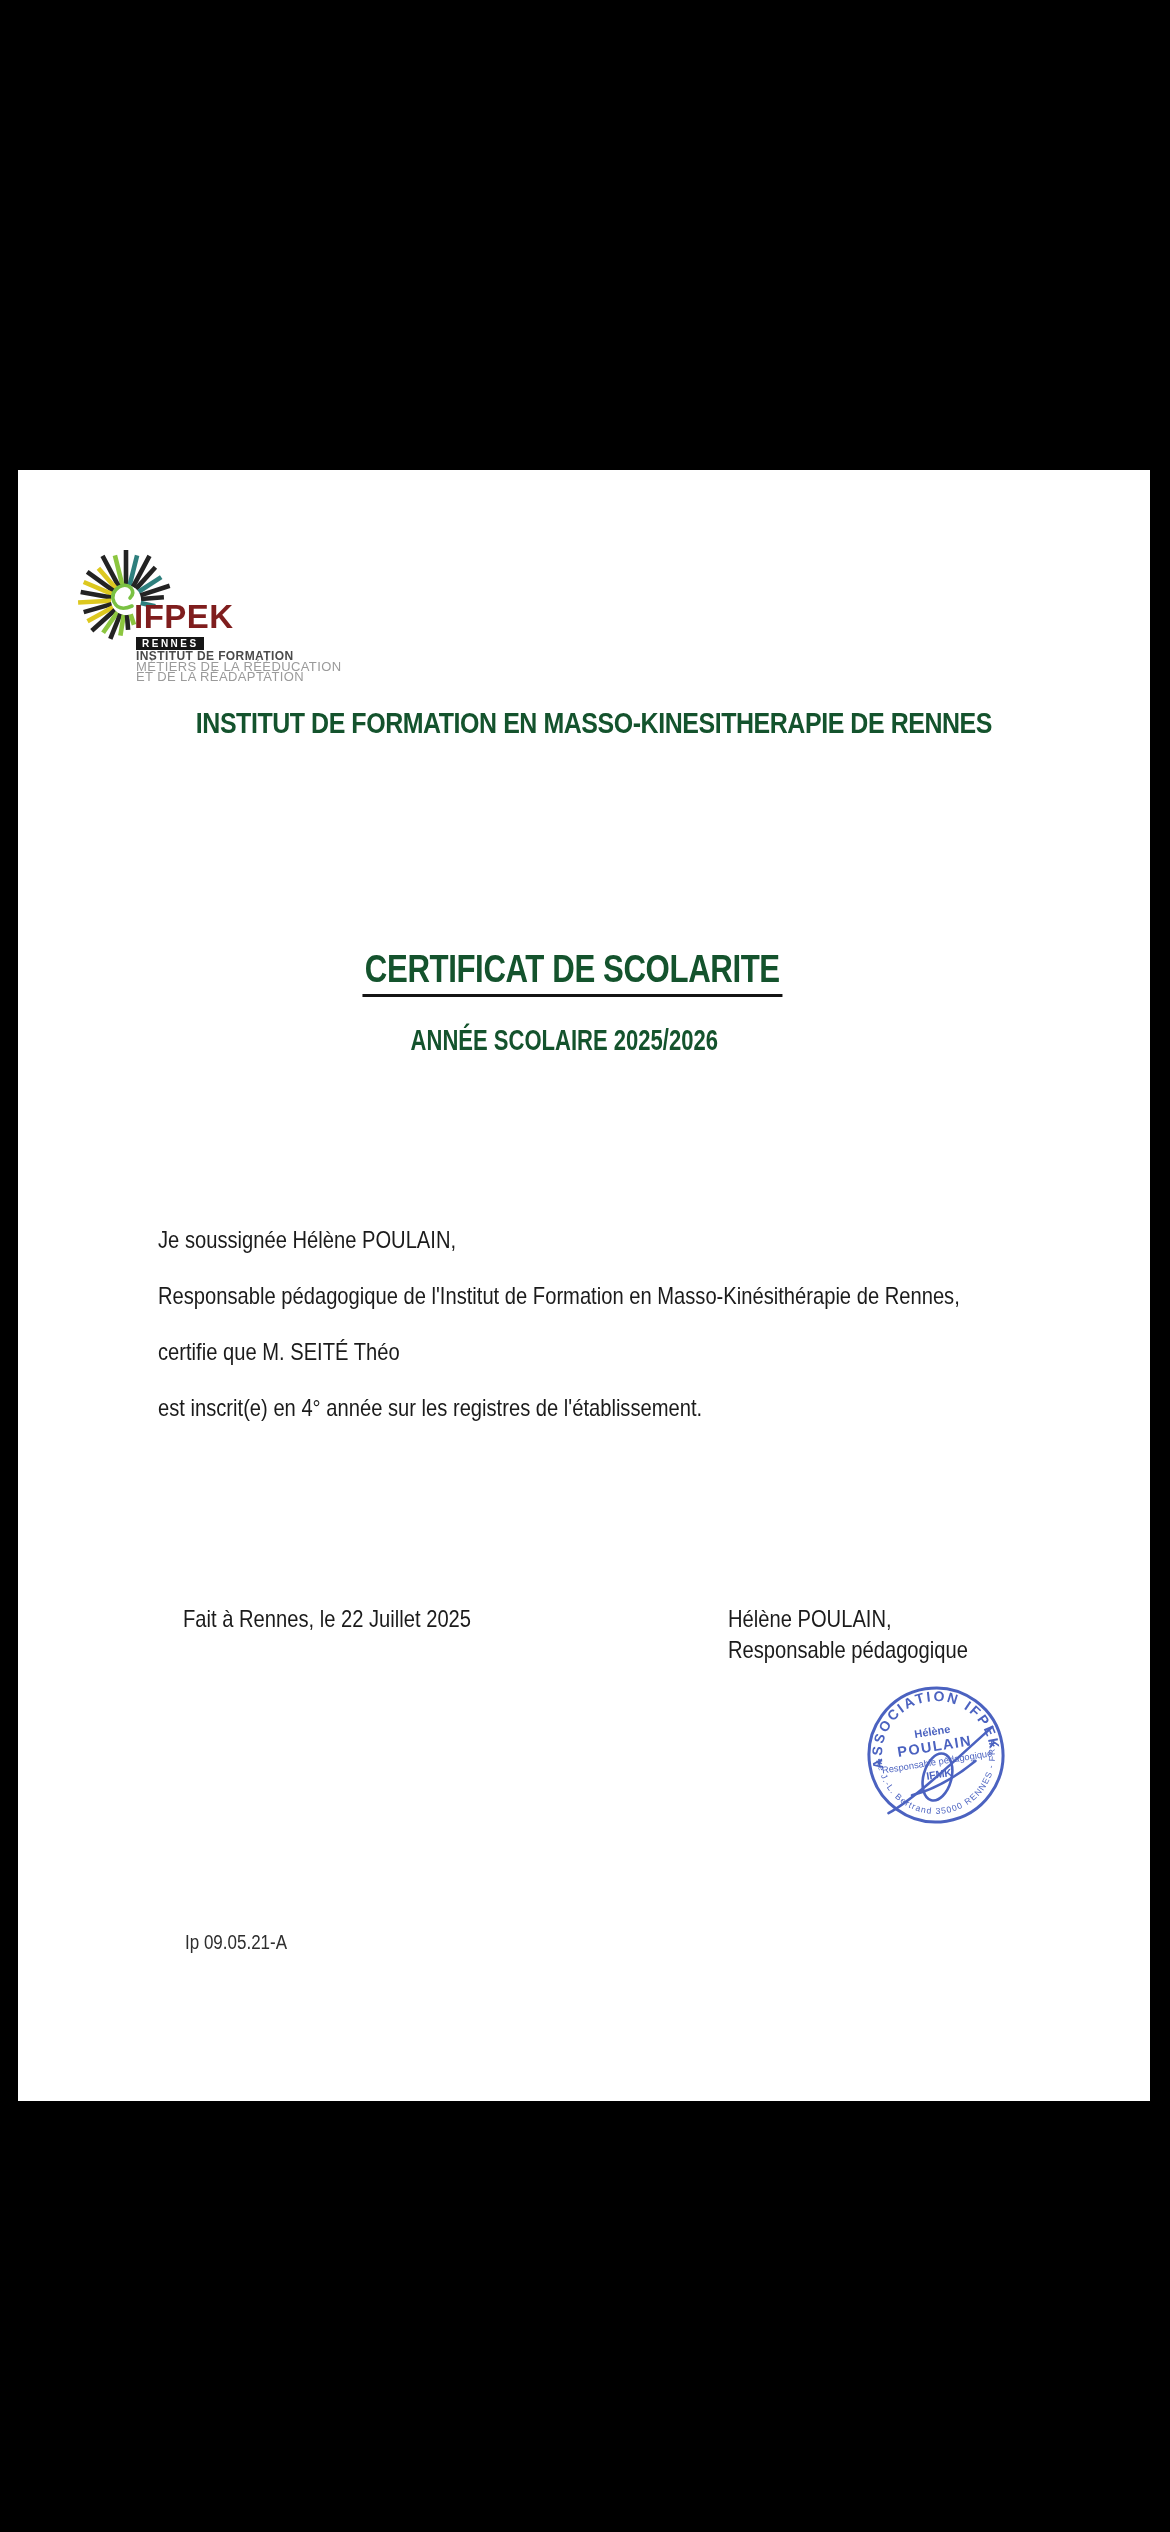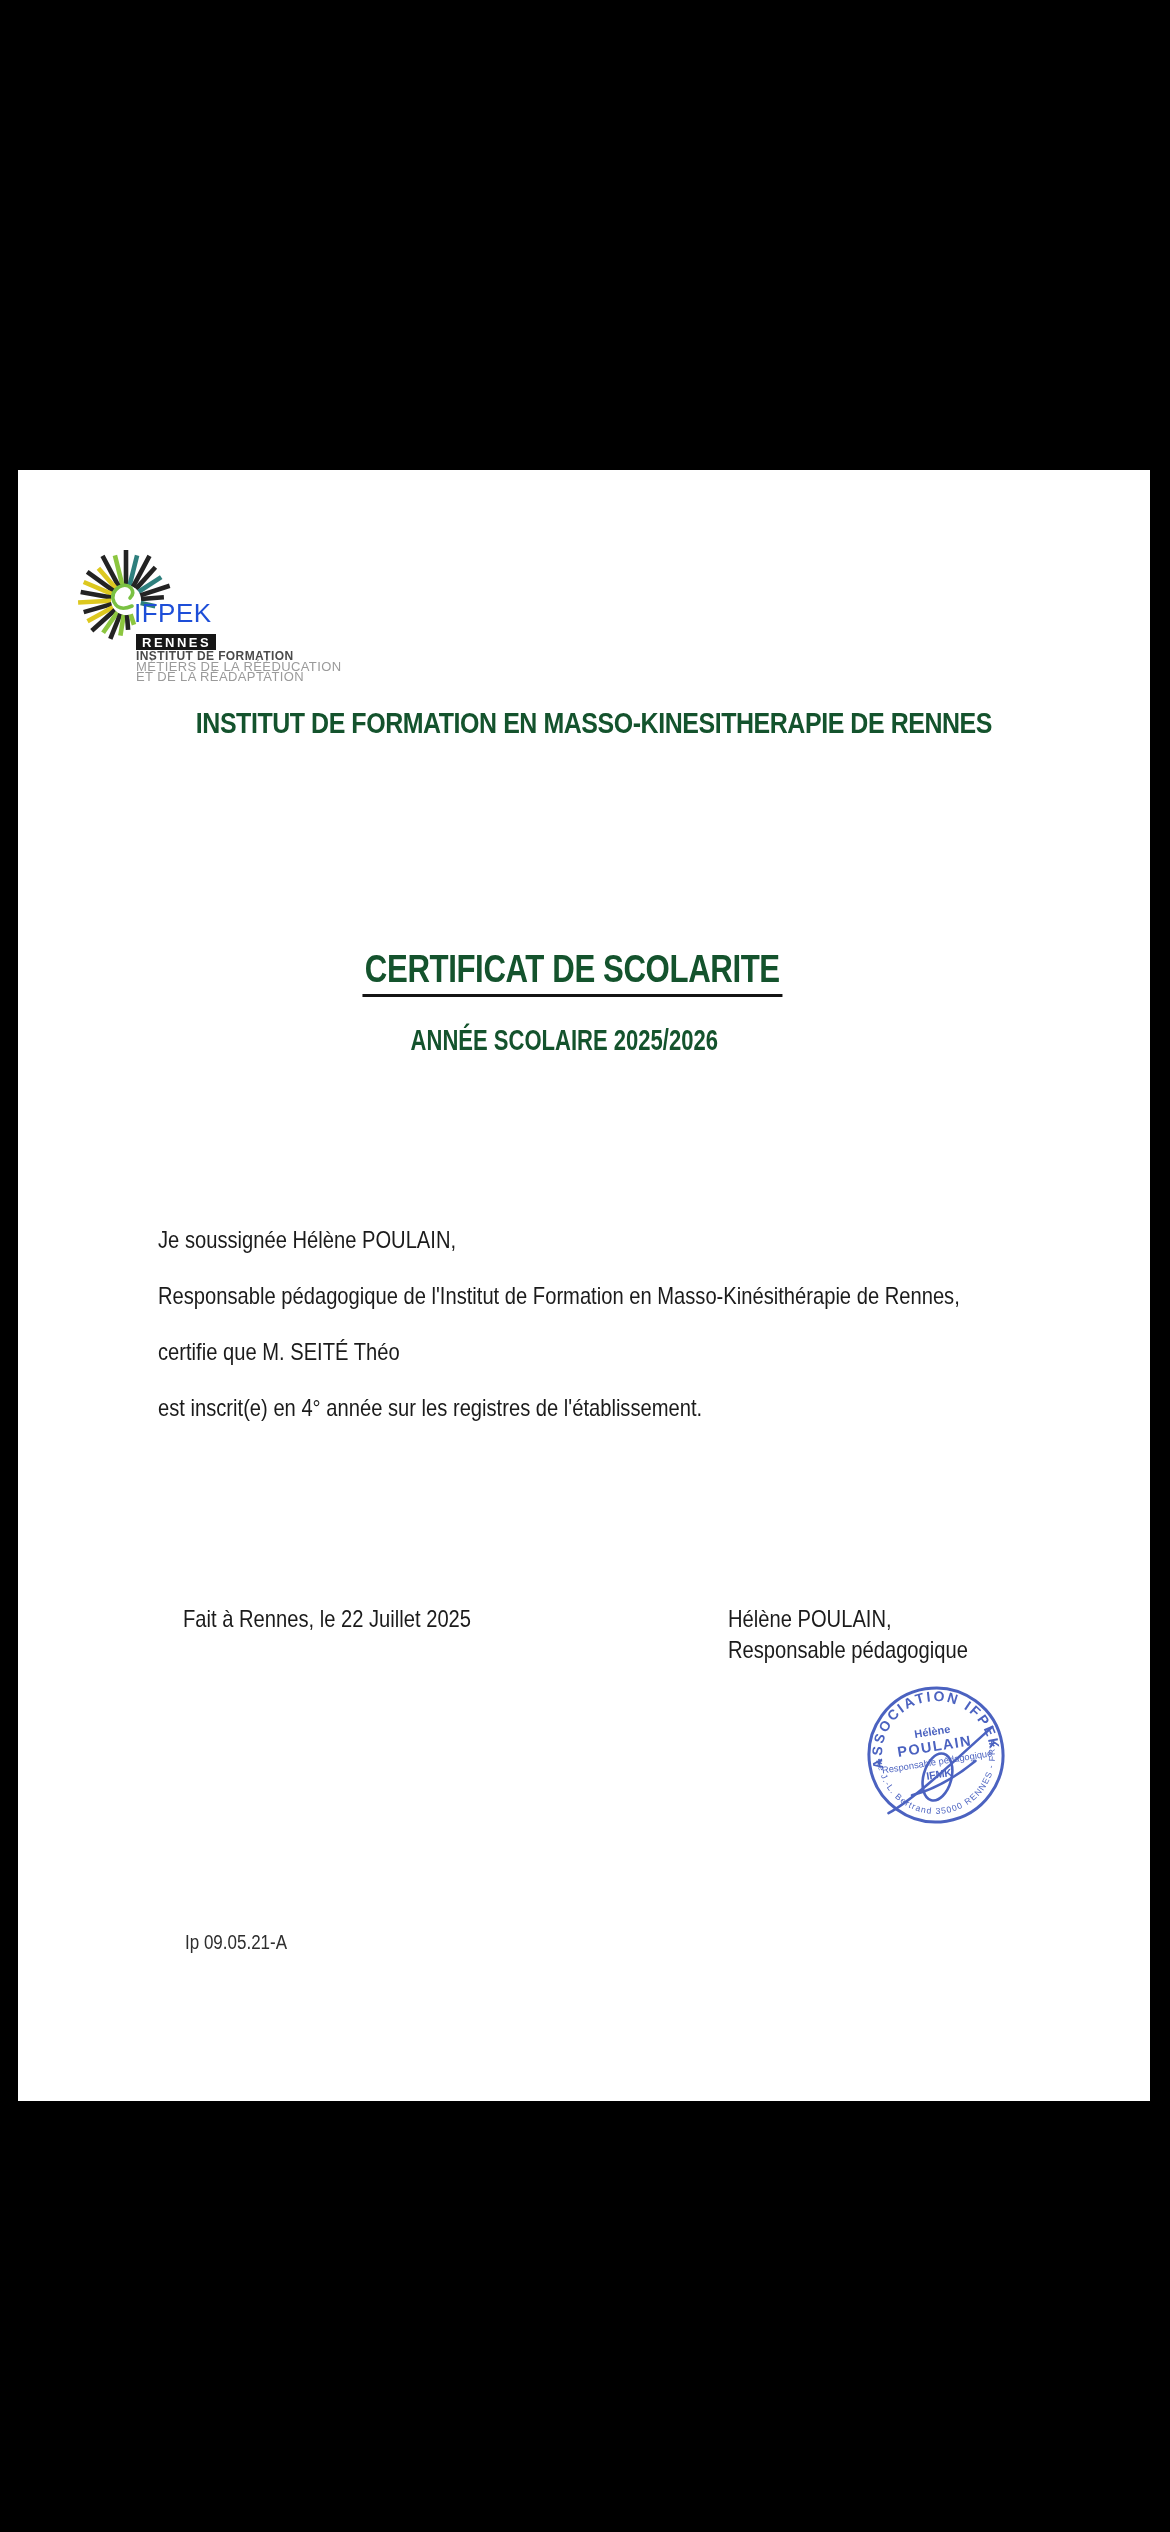--- a/index.html
+++ b/index.html
@@ -9,22 +9,22 @@
   .abs{position:absolute;}
   .nw{white-space:nowrap;}
   .centerline{position:absolute;left:0;width:1132px;text-align:center;color:#14532d;}
   .squish{display:inline-block;transform-origin:50% 50%;white-space:nowrap;}
   .calib{font-family:"Liberation Sans",sans-serif;color:#1b1b1b;font-size:24px;line-height:1;
          transform:scaleX(0.84);transform-origin:0 0;white-space:nowrap;}
   .heading-inner{font-size:29px;font-weight:bold;letter-spacing:-0.5px;transform:scaleX(0.86);}
   .title-inner{font-size:39px;font-weight:bold;letter-spacing:-0.5px;transform:scaleX(0.80);
                border-bottom:3px solid #141414;padding:0 3px 3px 3px;}
   .subtitle-inner{font-size:29px;font-weight:bold;transform:scaleX(0.76);}
-  .ifpek-word{font-weight:normal;color:#1d4ed8;font-size:26px;line-height:1;letter-spacing:0.5px;}
-  .rennes-badge{background:#161616;color:#fff;font-size:13px;font-weight:bold;
+  .ifpek-word{font-weight:bold;color:#7f1d1d;font-size:33px;line-height:1;letter-spacing:0.5px;}
+  .rennes-badge{background:#161616;color:#fff;font-size:10px;font-weight:bold;
                 letter-spacing:2.5px;padding:2px 5px 1px 6px;line-height:1;display:inline-block;}
   .logo-sub1{font-size:12px;font-weight:bold;color:#4a4a4a;letter-spacing:0.4px;line-height:1;}
   .logo-sub23{font-size:13px;color:#9a9a9a;letter-spacing:0.4px;line-height:1;}
   .sig-col{font-size:24px;color:#1b1b1b;line-height:31px;transform:scaleX(0.84);transform-origin:0 0;white-space:nowrap;}
   .ref{font-size:20px;color:#2e2e2e;transform:scaleX(0.85);transform-origin:0 0;white-space:nowrap;}
   svg text{font-family:"Liberation Sans",sans-serif;}
 </style>
 </head>
 <body>
 

